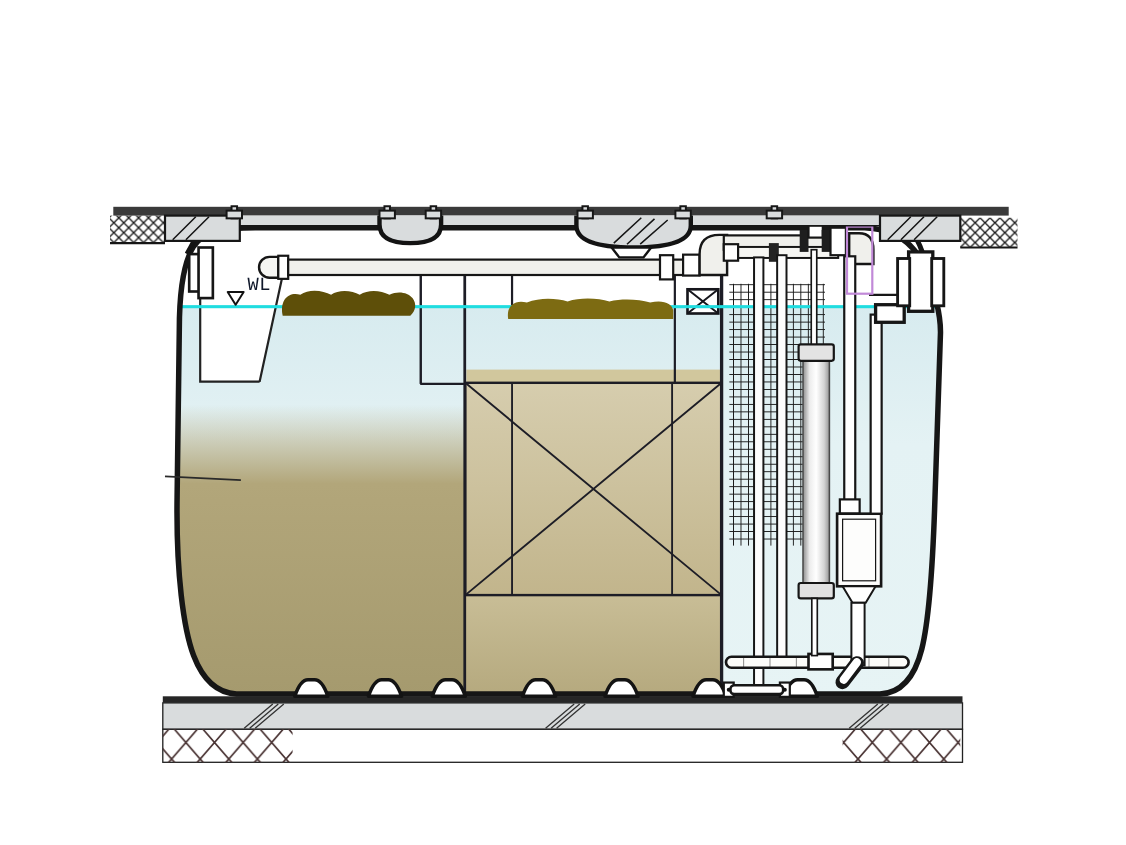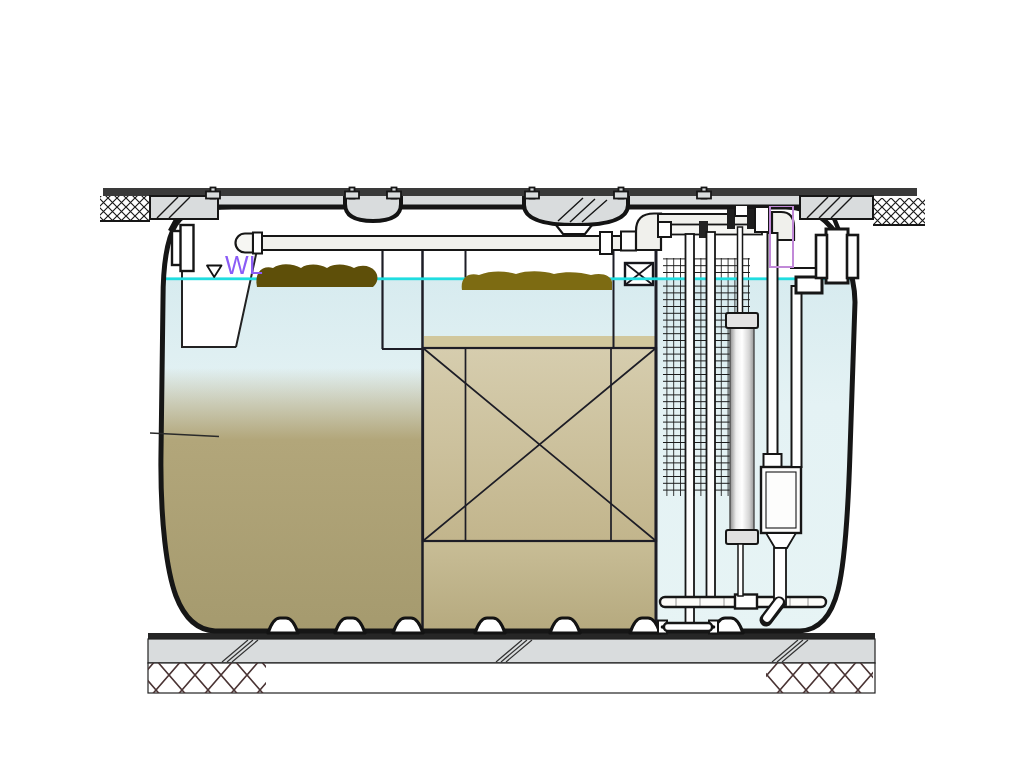--- a/index.html
+++ b/index.html
@@ -5,22 +5,22 @@
   :root{
     --outline:#161616; --slab:#d9dcdd; --slab_edge:#3a3a3a;
     --water:#e0eff2; --waterline:#1fdde0; --sludge:#b0a57d;
     --media:#d2c8a5; --scum_dark:#5e4f09; --scum_light:#7d6b12;
     --purple:#c189d8; --foundation_hatch:#4a3434; --pipe_fill:#f0f0ec;
   }
   html,body{margin:0;padding:0;background:#fff;}
   .canvas{position:relative;width:1024px;height:768px;background:#ffffff;overflow:hidden;
           font-family:"Liberation Sans", sans-serif;}
   .canvas svg{position:absolute;left:0;top:0;}
-  .wl-label{position:absolute;left:225px;top:251px;font-size:25px;font-weight:500;
-            color:#8b5cf6;letter-spacing:.5px;user-select:none;}
+  .wl-label{position:absolute;left:225px;top:251px;font-size:17px;font-weight:500;
+            color:#0f172a;letter-spacing:.5px;user-select:none;font-family:Liberation Mono, monospace;}
 </style>
 </head>
 <body>
 
 <div class="canvas">
 <svg width="1024" height="768" viewBox="0 0 1024 768">
   <defs>
     <clipPath id="tc">
       <path d="M232,207 H786 C812,208 830,219 840,242 C849,263 855,284 855,302 L850,452 C848,516 844,566 838,590 C832,614 820,630 800,631 L215,631 C196,630 184,617 176,596 C167,572 160,522 161,452 L163,300 C163,268 166,240 176,224 C186,209 206,207 232,207 Z"></path>
     </clipPath>

